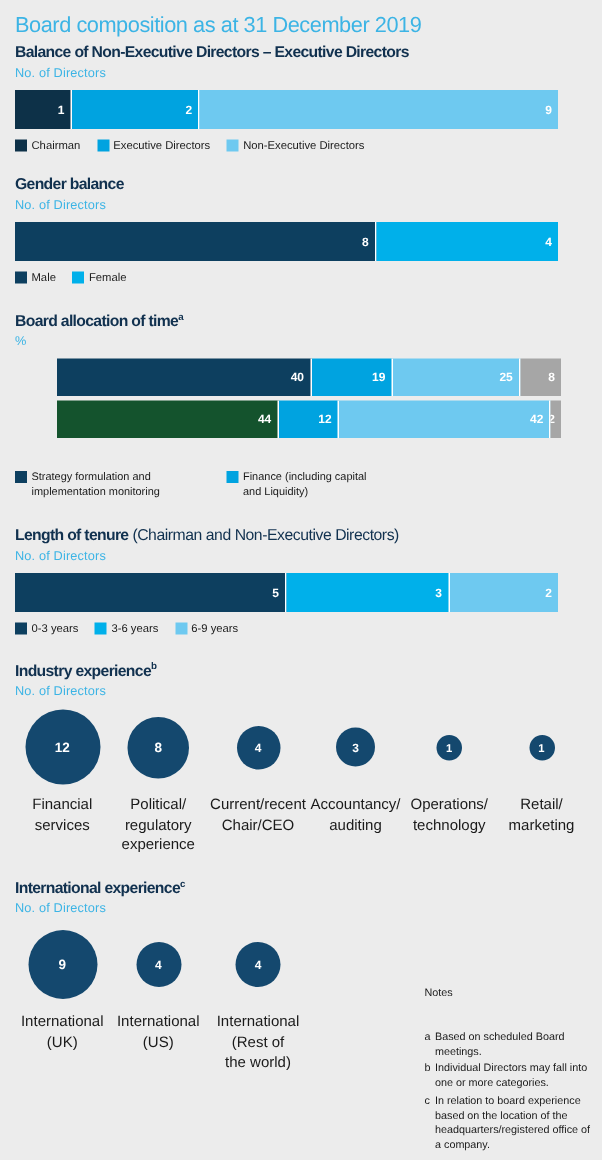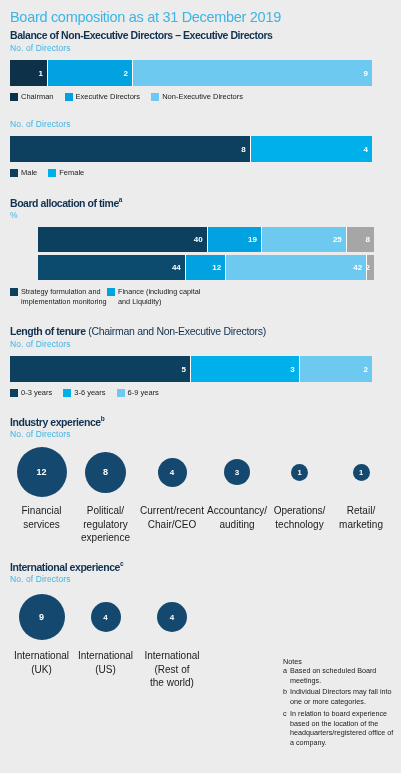--- a/index.html
+++ b/index.html
@@ -59,41 +59,41 @@
   
   .alloc-row { display: flex; align-items: center; margin-bottom: 3px; }
   .alloc-year {
     width: 26px; font-size: 8px; font-weight: bold;
     letter-spacing: -0.2px;
     padding-left: 28px;
   }
   .alloc-year.cur { color: #3cb4e5; }
   .alloc-year.prev { color: #11314f; }
   .alloc-bar { display: flex; height: 25px; width: 336px; }
-  .alloc-legend { display: flex; margin-top: 7px; }
+  .alloc-legend { display: flex; margin-top: 21px; gap: 44px; }
   .alloc-legend .legend-item { width: 97px; margin-right: 0; }
   .alloc-legend .legend-label { white-space: normal; font-size: 7.3px; line-height: 1.3; }
 
   
   .circles { display: flex; align-items: flex-start; }
   .circle-col { display: flex; flex-direction: column; align-items: center; }
   .circle-wrap { height: 52px; display: flex; align-items: center; justify-content: center; }
   .circle {
     border-radius: 50%; background: #14486e;
     display: flex; align-items: center; justify-content: center;
     color: #fff; font-weight: bold;
   }
   .circle-label {
     margin-top: 6px; text-align: center;
     font-size: 10px; color: #1a1a1a; line-height: 1.35;
   }
 
   
   .notes { position: absolute; left: 283px; top: 657px; width: 112px; }
-  .notes-title { font-size: 7.2px; color: #1a1a1a; margin-bottom: 0; }
+  .notes-title { font-size: 7.2px; color: #1a1a1a; margin-bottom: 20px; }
   .note { display: flex; font-size: 7.2px; color: #1a1a1a; line-height: 1.35; margin-bottom: 2px; }
   .note-key { width: 7px; flex: none; }
   .note-text { flex: 1; }
 
   .sec { margin-bottom: 0; }
   .sp-1 { height: 16px; }
   .sp-2 { height: 18px; }
   .sp-3 { height: 19px; }
   .sp-4 { height: 17px; }
   .sp-5 { height: 15px; }
@@ -131,20 +131,21 @@
         <div class="legend-item">
           <span class="swatch" style="background:#6ec9f0"></span>
           <span class="legend-label">Non-Executive Directors</span>
         </div>
       </div>
   </div>
 
   <div class="sp-1"></div>
 
   <div class="sec">
+    <div class="sec-title">Gender balance</div>
     <div class="sec-unit">No. of Directors</div>
     <div class="bar" id="gender-bar">
         <div class="seg" style="background: rgb(13, 63, 95); width: 66.5%;">
           <span>8</span>
         </div>
         <div class="seg" style="background: rgb(0, 176, 234); width: 33.5%;">
           <span>4</span>
         </div>
       </div>
     <div class="legend" id="gender-legend">
@@ -180,21 +181,21 @@
               <span>25</span>
             </div>
             <div class="seg" style="background: rgb(166, 166, 166); width: 8.08081%;">
               <span>8</span>
             </div>
           </div>
         </div>
         <div class="alloc-row">
           <div class="alloc-year prev">2018</div>
           <div class="alloc-bar">
-            <div class="seg" style="background: #0c4a6e; width: 44%;">
+            <div class="seg" style="background: #14532d; width: 44%;">
               <span>44</span>
             </div>
             <div class="seg" style="background: rgb(0, 163, 224); width: 12%;">
               <span>12</span>
             </div>
             <div class="seg" style="background: rgb(110, 201, 240); width: 42%; text-align: center;">
               <span>42</span>
             </div>
             <div class="seg" style="background: rgb(166, 166, 166); width: 2%;">
               <span>2</span>

